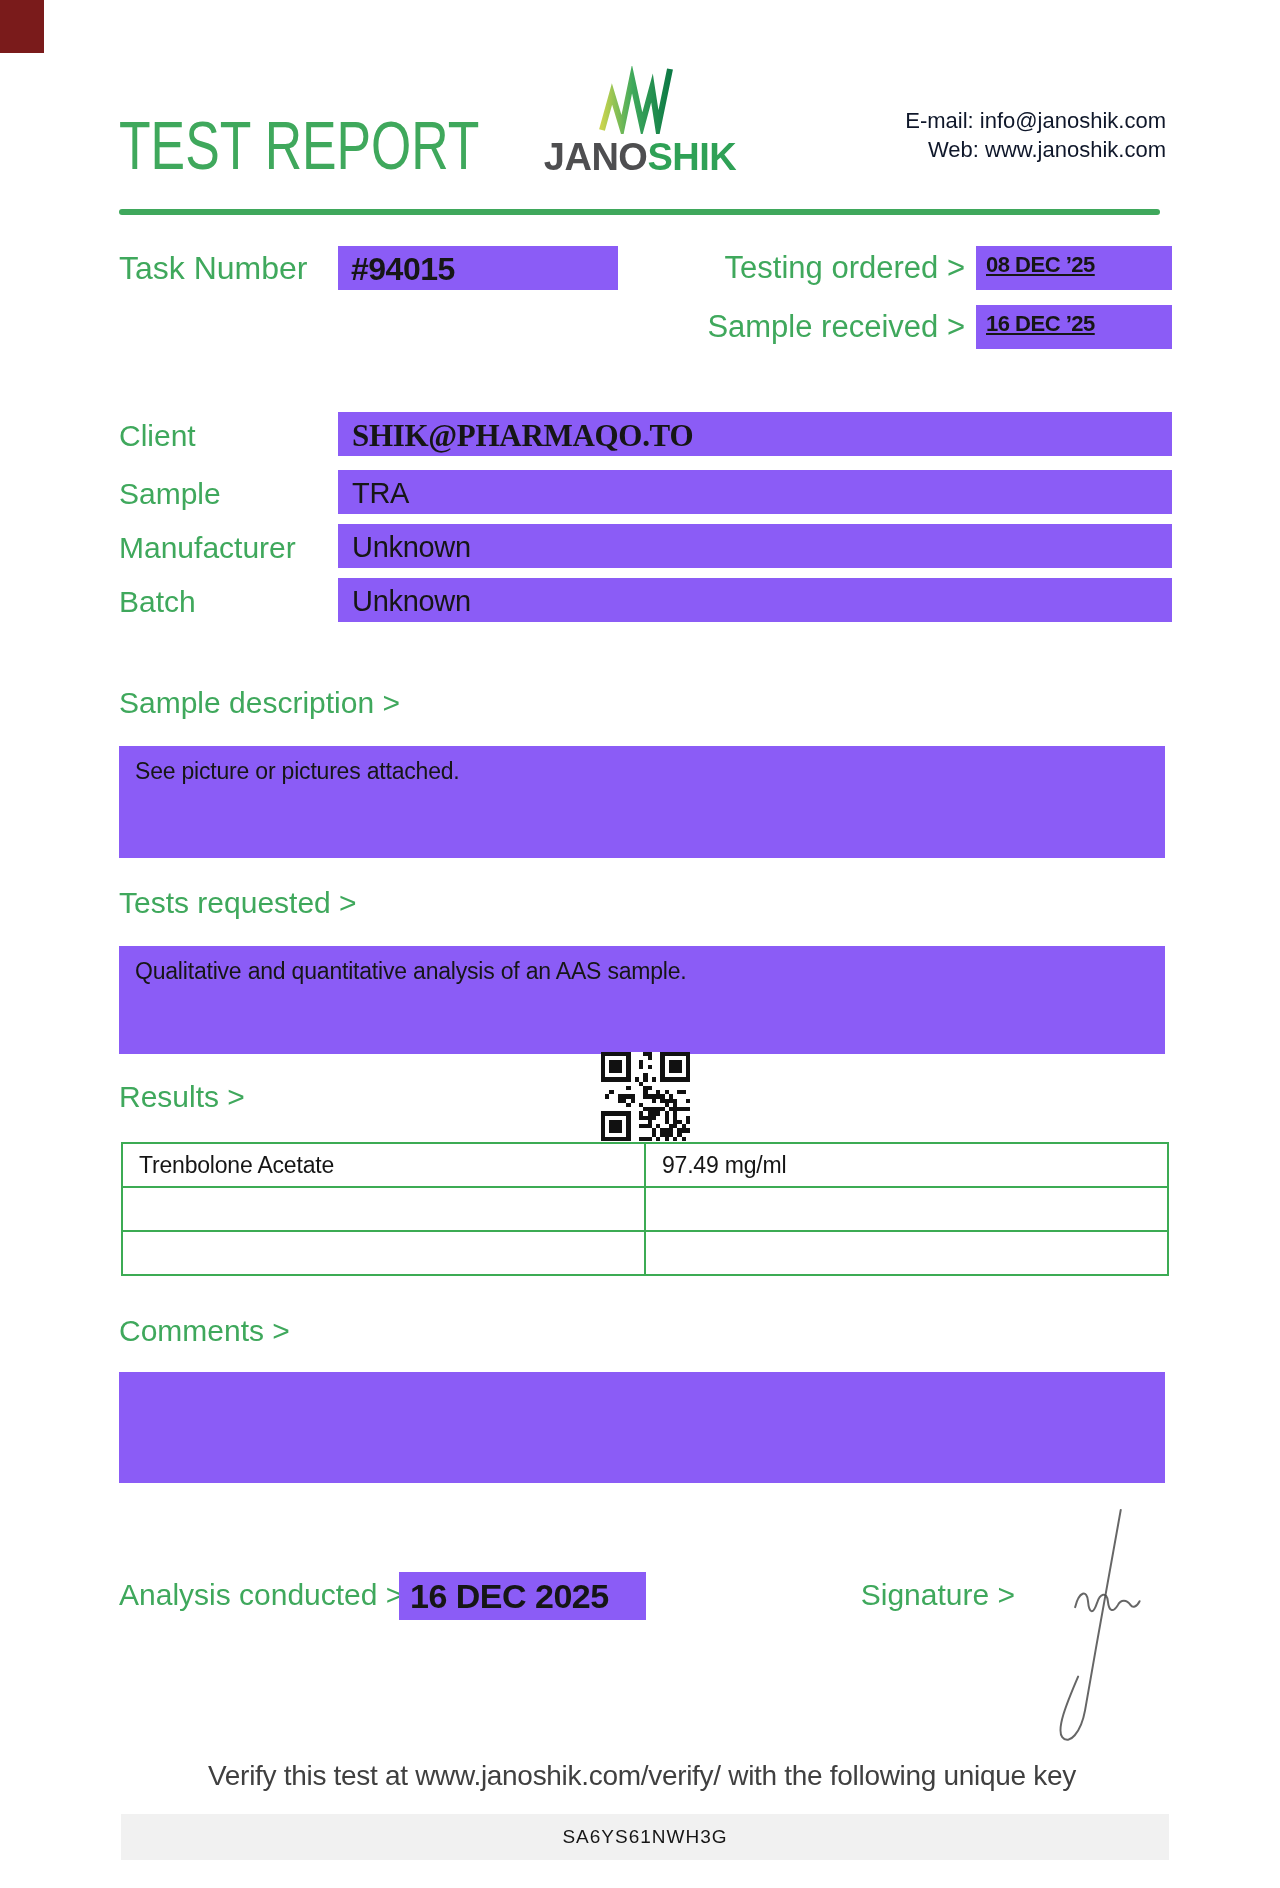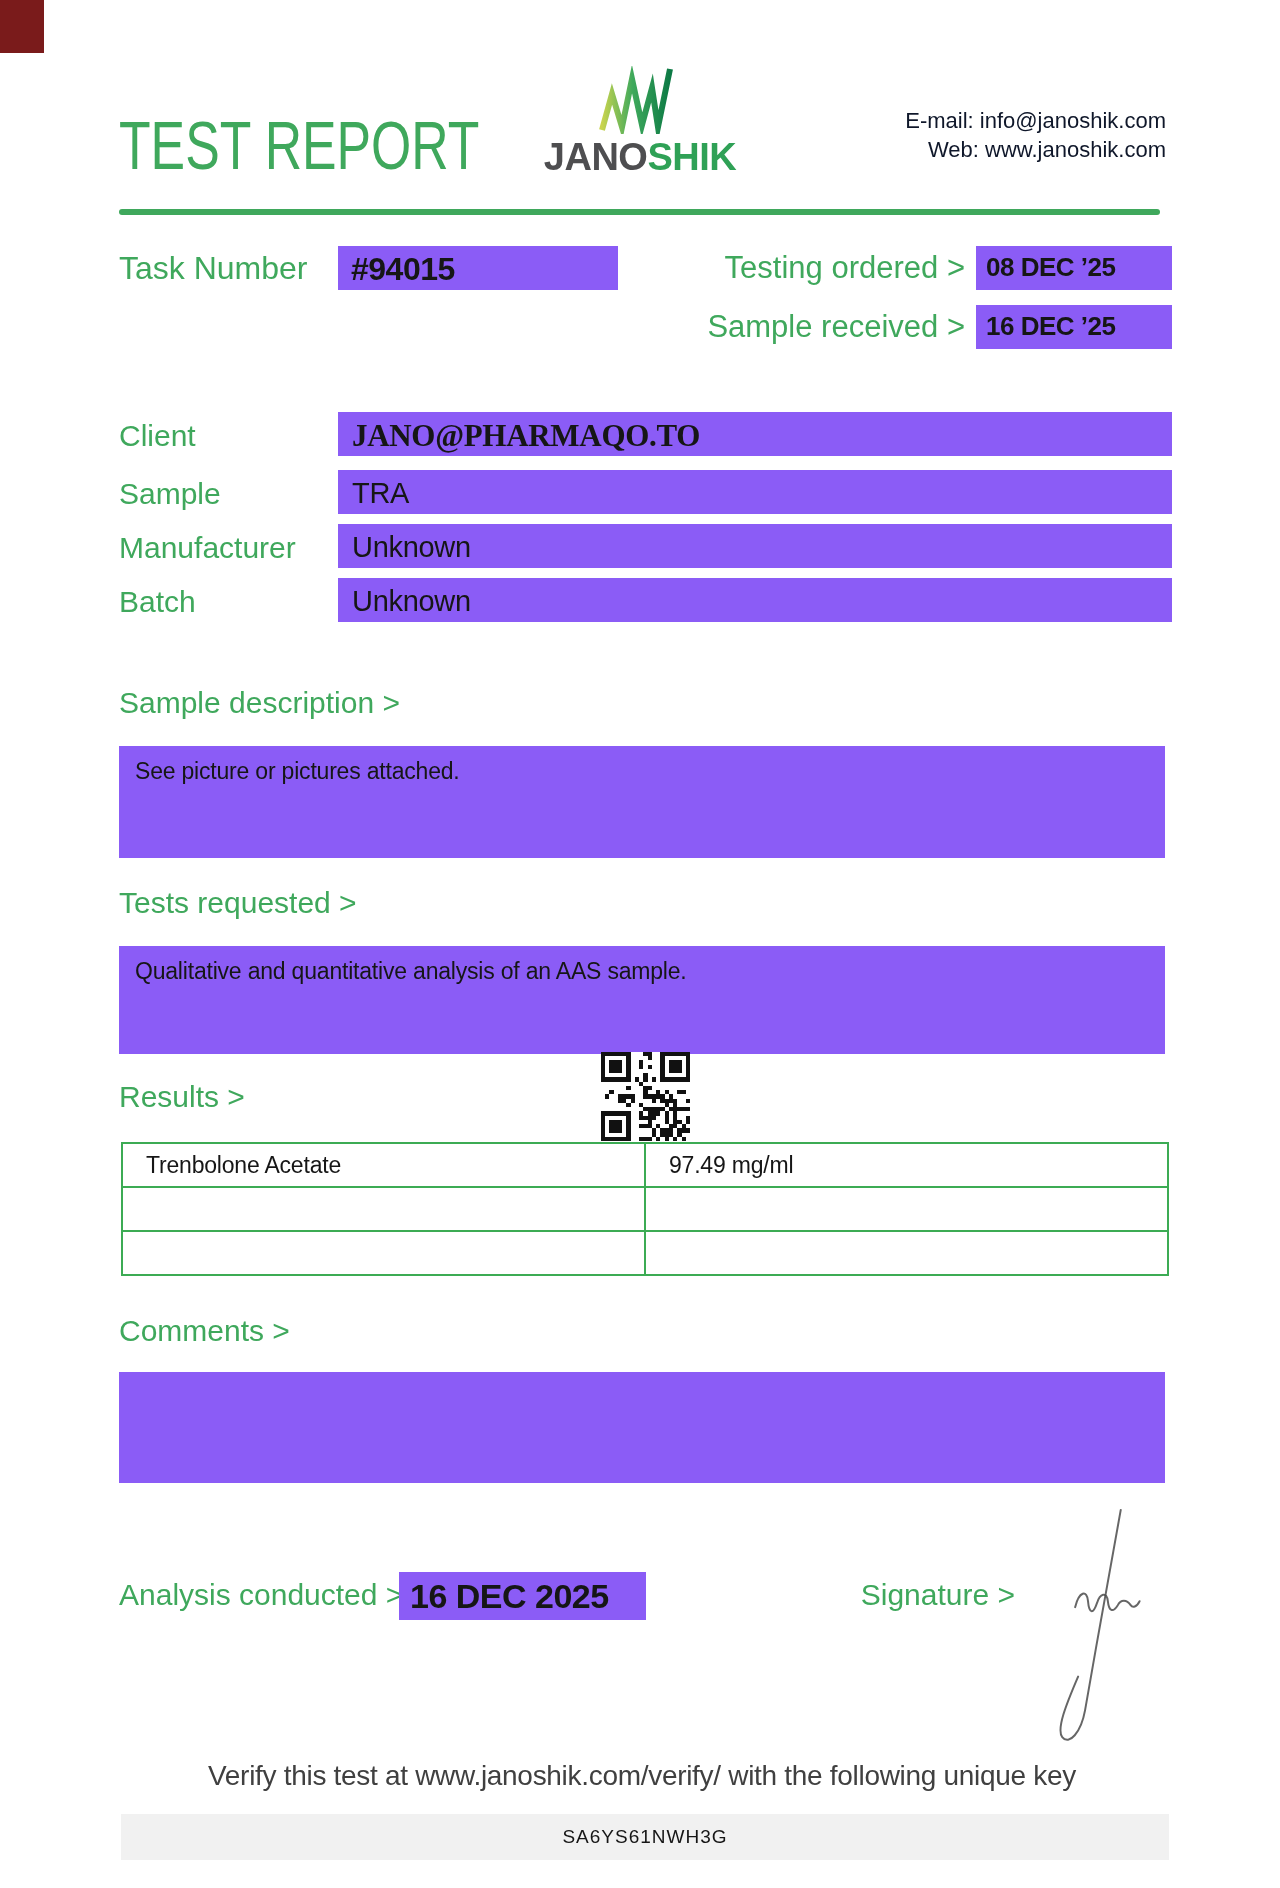--- a/index.html
+++ b/index.html
@@ -25,39 +25,39 @@
   .contact { right:114px; top:106px; text-align:right; font-size:22px; line-height:1.32; color:#0f172a; }
   .rule { left:119px; top:209px; width:1041px; height:6px; background:#3FA85C; border-radius:3px; }
 
   .lbl { font-size:30px; color:#3FA85C; white-space:nowrap; }
   .task-lbl { left:119px; top:250px; font-size:32px; }
   .box { background:#8b5cf6; }
   .task-box { left:338px; top:246px; width:280px; height:44px; }
   .task-box span { display:block; padding:5px 0 0 13px; font-size:32px; font-weight:600; letter-spacing:-0.5px; }
   .date-lbl { right:315px; font-size:31px; text-align:center; }
   .date-box { left:976px; width:196px; height:44px; }
-  .date-box span { display:block; padding:6px 0 0 10px; font-size:26px; font-weight:600; letter-spacing:-0.5px; }
+  .date-box span { display:block; padding:6px 0 0 10px; font-size:22px; font-weight:600; letter-spacing:-0.5px;text-decoration:underline; }
 
   .field-lbl { left:119px; }
   .field-box { left:338px; width:834px; height:44px; }
   .field-box span { display:block; padding:7px 0 0 14px; font-size:29px; letter-spacing:-0.3px; }
   .field-box .serif { font-family:"Liberation Serif", serif; font-weight:700; font-size:31px; padding-top:6px; }
 
   .section-h { left:119px; font-size:30px; }
   .bigbox { left:119px; width:1046px; }
   .bigbox p { padding:12px 0 0 16px; font-size:23px; letter-spacing:-0.2px; }
 
   .qr { left:601px; top:1052px; width:89px; height:89px; }
 
   table.results {
     position:absolute; left:121px; top:1142px; width:1048px;
     border-collapse:collapse;
   }
   table.results td {
-    border:2px solid #3CAB54; height:44px; font-size:23px; padding-left:23px;
+    border:2px solid #3CAB54; height:44px; font-size:23px; padding-left:16px;
     letter-spacing:-0.2px; vertical-align:middle;
   }
   table.results td.c1 { width:523px; }
 
   .an-lbl { left:119px; top:1578px; }
   .an-box { left:399px; top:1572px; width:247px; height:48px; }
   .an-box span { display:block; padding:5px 0 0 11px; font-size:34px; font-weight:600; letter-spacing:-0.5px; }
   .sig-lbl { right:265px; top:1578px; text-align:right; }
   .sig-svg { left:1035px; top:1502px; width:110px; height:248px; }
 
@@ -105,21 +105,21 @@
   <div class="abs box date-box" style="top:246px;">
     <span>08 DEC ’25</span>
   </div>
   <div class="abs lbl date-lbl" style="top:309px;">Sample received &gt;</div>
   <div class="abs box date-box" style="top:305px;">
     <span>16 DEC ’25</span>
   </div>
 
   <div class="abs lbl field-lbl" style="top:419px;">Client</div>
   <div class="abs box field-box" style="top:412px;">
-    <span class="serif">JANO@PHARMAQO.TO</span>
+    <span class="serif">SHIK@PHARMAQO.TO</span>
   </div>
   <div class="abs lbl field-lbl" style="top:477px;">Sample</div>
   <div class="abs box field-box" style="top:470px;">
     <span>TRA</span>
   </div>
   <div class="abs lbl field-lbl" style="top:531px;">Manufacturer</div>
   <div class="abs box field-box" style="top:524px;">
     <span>Unknown</span>
   </div>
   <div class="abs lbl field-lbl" style="top:585px;">Batch</div>

